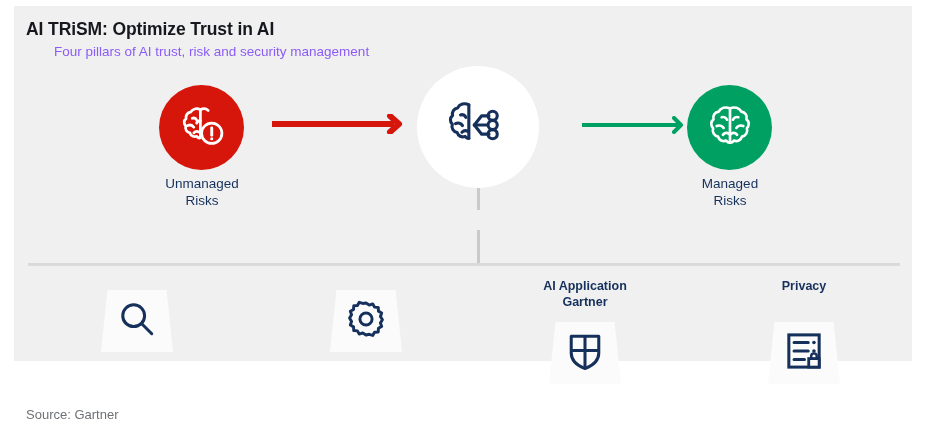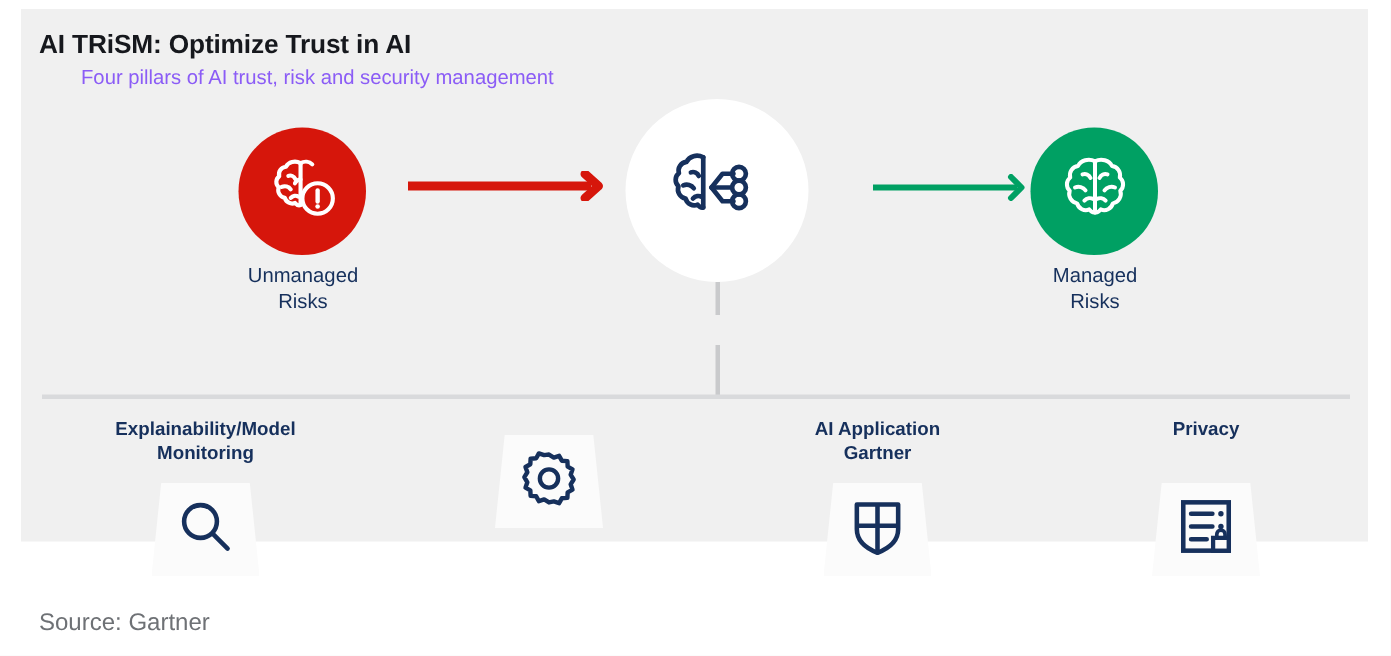--- a/index.html
+++ b/index.html
@@ -78,21 +78,21 @@
   .pillar-shape {
     position: relative; margin: 12px auto 0;
     width: 72px; height: 62px;
     background: #fbfbfb;
     clip-path: polygon(9% 0%, 91% 0%, 100% 100%, 0% 100%);
     display: flex; align-items: center; justify-content: center;
   }
   
   #source {
     position: absolute; left: 12px; top: 401px;
-    font-size: 16px; color: #6e7175;
+    font-size: 13px; color: #6e7175;
   }
 </style>
 </head>
 <body>
 
 <div id="panel">
 
   <div id="title">AI TRiSM: Optimize Trust in AI</div>
   <div id="subtitle">Four pillars of AI trust, risk and security management</div>
 
@@ -173,24 +173,20 @@
     </span>
   </div>
   <div class="node-label" id="label-managed">
     <div>Managed</div>
     <div>Risks</div>
   </div>
 
   <div id="divider"></div>
 
   <div class="pillar" style="left:18px">
-    <div class="pillar-label">
-      <div>Explainability/Model</div>
-      <div>Monitoring</div>
-    </div>
     <div class="pillar-shape">
       <span>
         <svg width="38" height="38" viewBox="0 0 40 40" fill="none">
           <circle cx="16.5" cy="16.5" r="11.5" stroke="#16305c" stroke-width="3.2"></circle>
           <path d="M25 25l10.5 10.5" stroke="#16305c" stroke-width="3.2" stroke-linecap="round"></path>
         </svg>
       </span>
     </div>
   </div>
 

